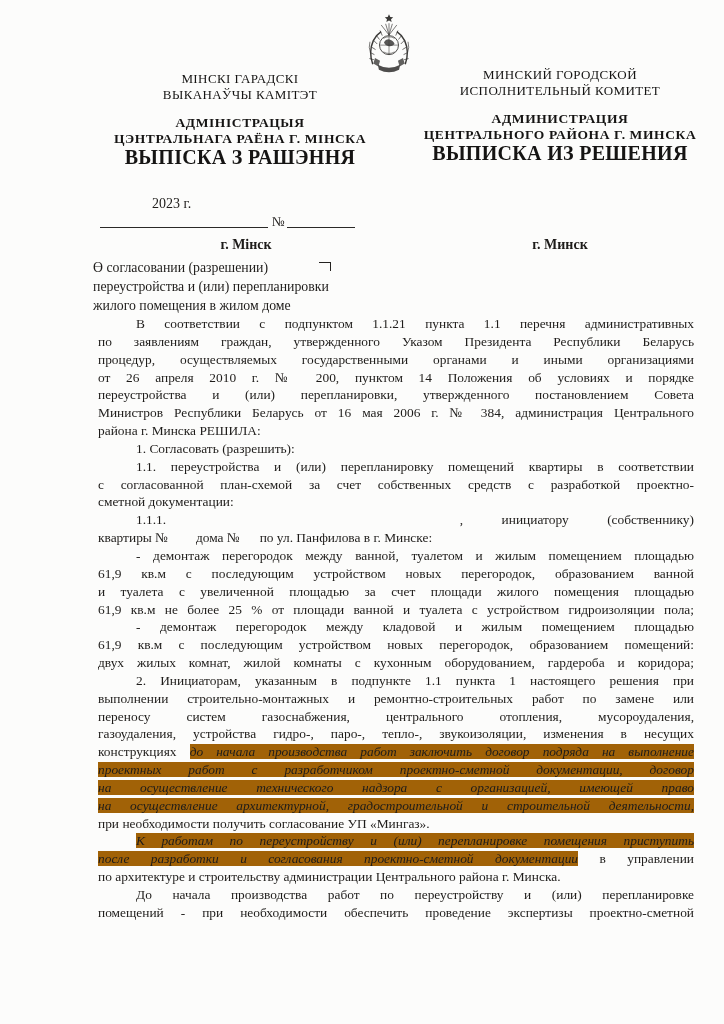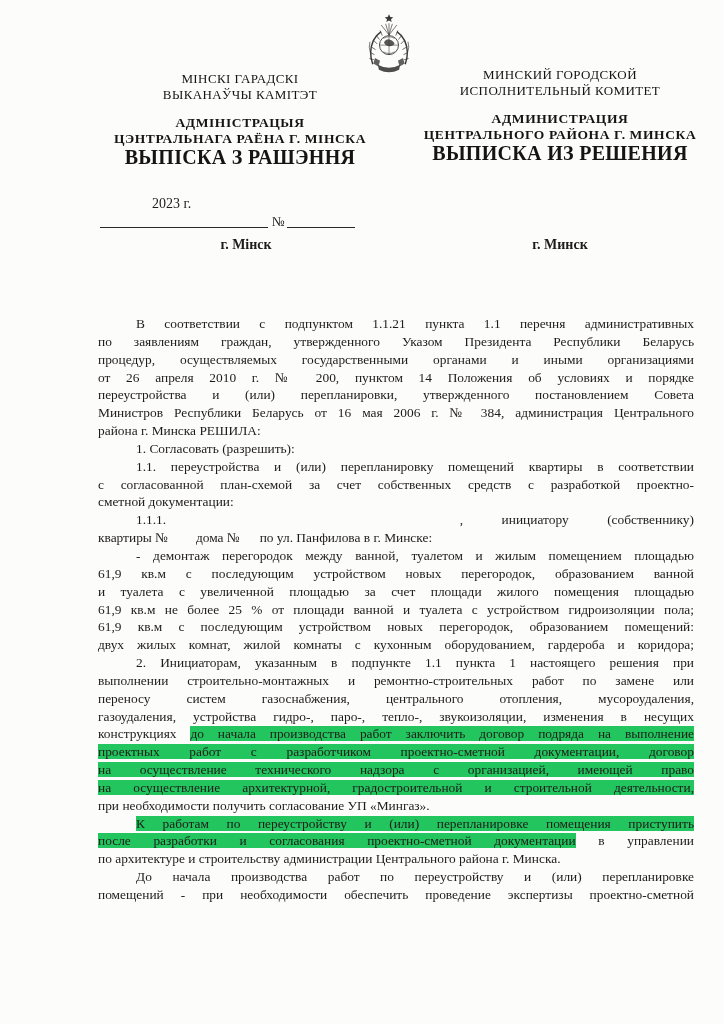--- a/index.html
+++ b/index.html
@@ -30,21 +30,21 @@
   .place-right{left:518px;}
   
   .subject{position:absolute;left:93px;top:258px;width:238px;font-size:13.8px;line-height:19px;}
   .subj-row1{display:flex;justify-content:space-between;align-items:flex-start;}
   .corner-mark{width:11px;height:8px;border-top:1.6px solid #242220;border-right:1.6px solid #242220;margin-top:4px;flex:none;}
   
   .body-text{position:absolute;left:98px;top:315px;width:596px;}
   .line{font-size:13.4px;line-height:17.85px;height:17.85px;text-align:justify;white-space:normal;}
   .line.j{text-align-last:justify;}
   .line.i{text-indent:38px;}
-  .hl{background:#22c55e;}
+  .hl{background:#a16207;font-style:italic;}
   .gap{display:inline-block;height:1px;}
 </style>
 </head>
 <body>
 
 <div class="page">
 
   <div class="emblem">
     <svg width="56" height="66" viewBox="0 0 100 112">
       <g stroke="#3b3a38" fill="none">
@@ -89,39 +89,48 @@
     <div class="date-row">
       <span class="ul ul1"></span>
       <span class="nosign">№</span>
       <span class="ul ul2"></span>
     </div>
   </div>
 
   <div class="place place-left">г. Мінск</div>
   <div class="place place-right">г. Минск</div>
 
+  <div class="subject">
+    <div class="subj-row1">
+      <span>Ɵ  согласовании (разрешении)</span>
+      <span class="corner-mark"></span>
+    </div>
+    <div>переустройства и (или) перепланировки</div>
+    <div>жилого помещения в жилом доме</div>
+  </div>
 
   <div class="body-text" id="body-lines">
       <div class="line j i"><span>В соответствии с подпунктом 1.1.21 пункта 1.1 перечня административных</span></div>
       <div class="line j"><span>по заявлениям граждан, утвержденного Указом Президента Республики Беларусь</span></div>
       <div class="line j"><span>процедур, осуществляемых государственными органами и иными организациями</span></div>
       <div class="line j"><span>от 26 апреля 2010 г. № 200, пунктом 14 Положения об условиях и порядке</span></div>
       <div class="line j"><span>переустройства и (или) перепланировки, утвержденного постановлением Совета</span></div>
       <div class="line j"><span>Министров Республики Беларусь  от 16 мая 2006 г. № 384, администрация Центрального</span></div>
       <div class="line"><span>района  г. Минска РЕШИЛА:</span></div>
       <div class="line i"><span>1. Согласовать (разрешить):</span></div>
       <div class="line j i"><span>1.1.  переустройства и (или) перепланировку помещений квартиры  в соответствии</span></div>
       <div class="line j"><span>с согласованной план-схемой за счет собственных средств с разработкой проектно-</span></div>
       <div class="line"><span>сметной документации:</span></div>
       <div class="line j i"><span>1.1.1. </span><span class="gap" style="width: 255px;"></span><span>, инициатору (собственнику)</span></div>
       <div class="line"><span>квартиры №</span><span class="gap" style="width: 28px;"></span><span>дома №</span><span class="gap" style="width: 20px;"></span><span>по ул. Панфилова в г. Минске:</span></div>
       <div class="line j i"><span>- демонтаж перегородок между ванной, туалетом и жилым помещением площадью</span></div>
       <div class="line j"><span>61,9 кв.м с последующим устройством новых перегородок, образованием ванной</span></div>
       <div class="line j"><span>и туалета с увеличенной площадью за счет площади жилого помещения площадью</span></div>
       <div class="line j"><span>61,9 кв.м не более 25 % от площади ванной и туалета с устройством гидроизоляции пола;</span></div>
+      <div class="line j i"><span>- демонтаж перегородок между кладовой и жилым помещением площадью</span></div>
       <div class="line j"><span>61,9 кв.м с последующим устройством новых перегородок, образованием помещений:</span></div>
       <div class="line j"><span>двух жилых комнат, жилой комнаты  с кухонным оборудованием, гардероба  и коридора;</span></div>
       <div class="line j i"><span>2. Инициаторам, указанным в подпункте 1.1 пункта 1 настоящего решения при</span></div>
       <div class="line j"><span>выполнении строительно-монтажных и ремонтно-строительных работ по замене или</span></div>
       <div class="line j"><span>переносу систем газоснабжения, центрального отопления, мусороудаления,</span></div>
       <div class="line j"><span>газоудаления, устройства гидро-, паро-, тепло-, звукоизоляции, изменения в несущих</span></div>
       <div class="line j"><span>конструкциях </span><span class="hl">до начала производства работ заключить договор подряда на выполнение</span></div>
       <div class="line j"><span class="hl">проектных работ с разработчиком проектно-сметной документации, договор</span></div>
       <div class="line j"><span class="hl">на осуществление технического надзора с организацией, имеющей право</span></div>
       <div class="line j"><span class="hl">на осуществление архитектурной, градостроительной и строительной деятельности,</span></div>

